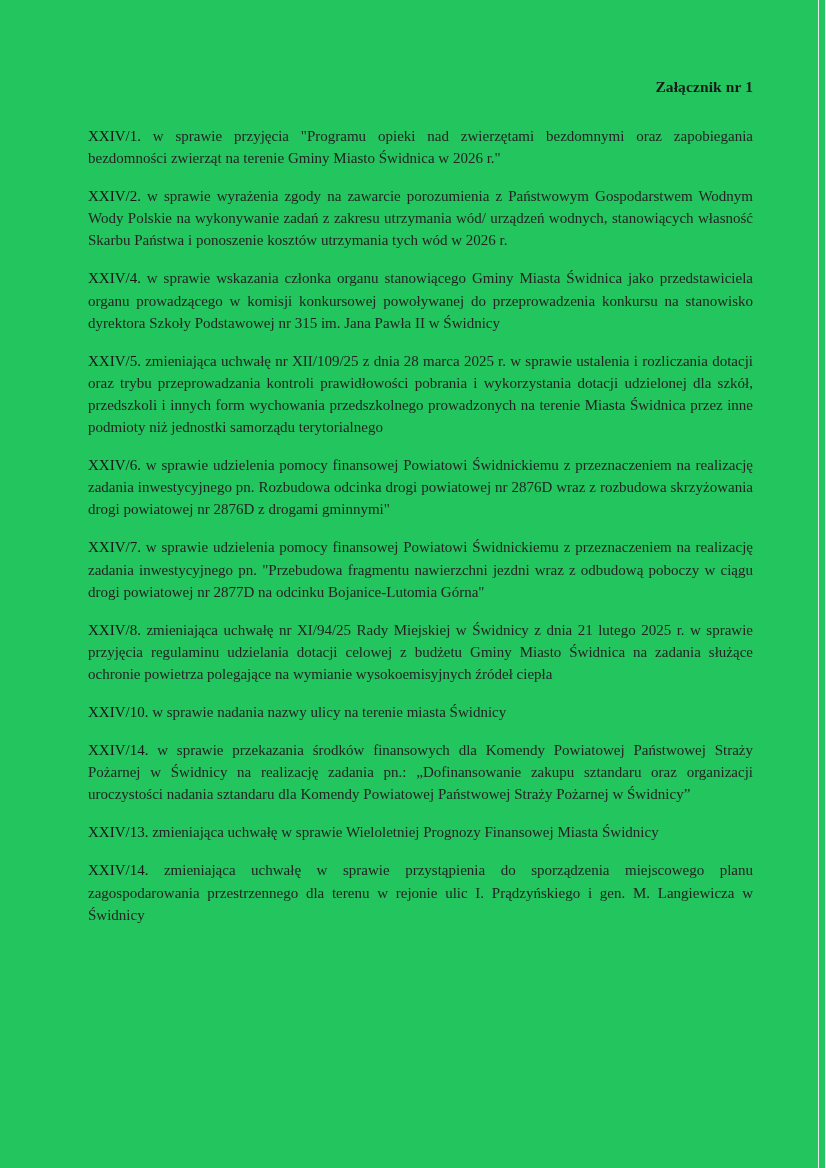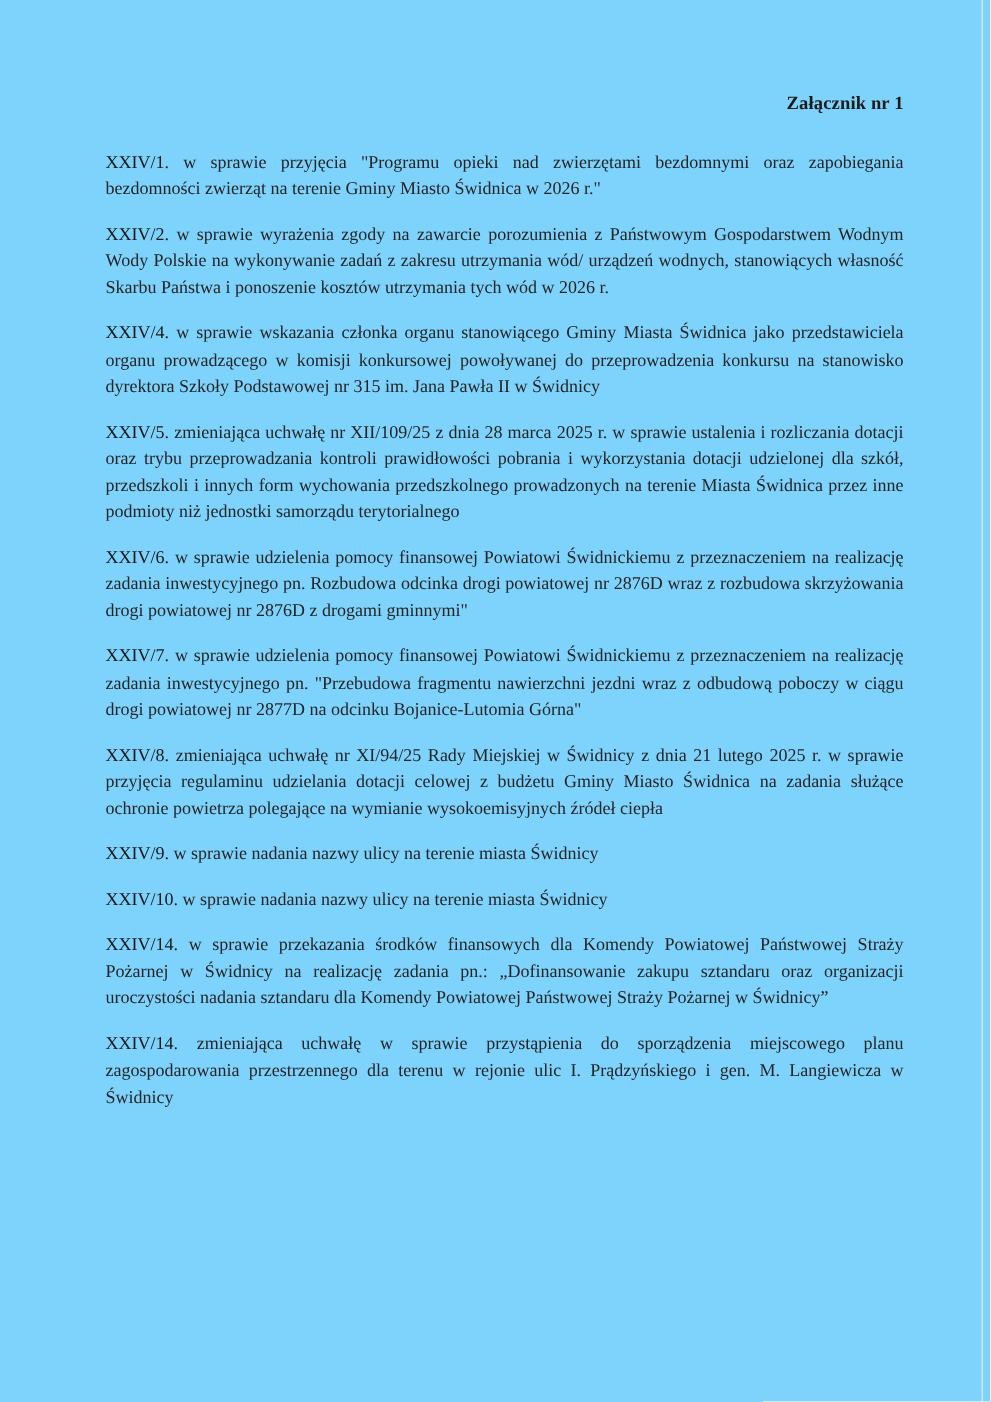--- a/index.html
+++ b/index.html
@@ -5,21 +5,21 @@
 <style>
   html, body {
     margin: 0;
     padding: 0;
     background: #ffffff;
   }
   .page {
     position: relative;
     width: 826px;
     height: 1168px;
-    background: #7dd3fc;
+    background: #22c55e;
     overflow: hidden;
     font-family: "Liberation Serif", "DejaVu Serif", serif;
     color: #231f20;
     -webkit-font-smoothing: antialiased;
   }
   
   .scan-edge-right {
     position: absolute;
     top: 0;
     right: 7px;
@@ -94,20 +94,20 @@
 
 
     <div class="resolutions">
         <p class="resolution"><span class="res-id">XXIV/1.</span> <span class="res-text">w sprawie przyjęcia "Programu opieki nad zwierzętami bezdomnymi oraz zapobiegania bezdomności zwierząt na terenie Gminy Miasto Świdnica w 2026 r."</span></p>
         <p class="resolution"><span class="res-id">XXIV/2.</span> <span class="res-text">w sprawie wyrażenia zgody na zawarcie porozumienia z Państwowym Gospodarstwem Wodnym Wody Polskie na wykonywanie zadań z zakresu utrzymania wód/ urządzeń wodnych, stanowiących własność Skarbu Państwa i ponoszenie kosztów utrzymania tych wód w 2026 r.</span></p>
         <p class="resolution"><span class="res-id">XXIV/4.</span> <span class="res-text">w sprawie wskazania członka organu stanowiącego Gminy Miasta Świdnica jako przedstawiciela organu prowadzącego w komisji konkursowej powoływanej do przeprowadzenia konkursu na stanowisko dyrektora Szkoły Podstawowej nr 315 im. Jana Pawła II w Świdnicy</span></p>
         <p class="resolution"><span class="res-id">XXIV/5.</span> <span class="res-text">zmieniająca uchwałę nr XII/109/25 z dnia 28 marca 2025 r.  w sprawie ustalenia i rozliczania dotacji oraz trybu przeprowadzania kontroli prawidłowości pobrania i wykorzystania dotacji udzielonej dla szkół, przedszkoli i innych form wychowania przedszkolnego prowadzonych na terenie Miasta Świdnica przez inne podmioty niż jednostki samorządu terytorialnego</span></p>
         <p class="resolution"><span class="res-id">XXIV/6.</span> <span class="res-text">w sprawie udzielenia pomocy finansowej Powiatowi Świdnickiemu z przeznaczeniem na realizację zadania inwestycyjnego pn. Rozbudowa odcinka drogi powiatowej nr 2876D wraz z rozbudowa skrzyżowania drogi powiatowej nr 2876D z drogami gminnymi"</span></p>
         <p class="resolution"><span class="res-id">XXIV/7.</span> <span class="res-text">w sprawie udzielenia pomocy finansowej Powiatowi Świdnickiemu z przeznaczeniem na realizację zadania inwestycyjnego pn. "Przebudowa fragmentu nawierzchni jezdni wraz z odbudową poboczy w ciągu drogi powiatowej nr 2877D na odcinku Bojanice-Lutomia Górna"</span></p>
         <p class="resolution"><span class="res-id">XXIV/8.</span> <span class="res-text">zmieniająca uchwałę nr XI/94/25 Rady Miejskiej w Świdnicy z dnia 21 lutego 2025 r. w sprawie przyjęcia regulaminu udzielania dotacji celowej z budżetu Gminy Miasto Świdnica na zadania służące ochronie powietrza polegające na wymianie wysokoemisyjnych źródeł ciepła</span></p>
-        <p class="resolution"><span class="res-id">XXIV/9.</span> <span class="res-text">w sprawie nadania nazwy ulicy na terenie miasta Świdnicy</span></p>
         <p class="resolution"><span class="res-id">XXIV/10.</span> <span class="res-text">w sprawie nadania nazwy ulicy na terenie miasta Świdnicy</span></p>
         <p class="resolution"><span class="res-id">XXIV/14.</span> <span class="res-text">w sprawie przekazania środków finansowych dla Komendy Powiatowej Państwowej Straży Pożarnej  w Świdnicy na realizację zadania pn.: „Dofinansowanie zakupu sztandaru oraz organizacji uroczystości nadania sztandaru dla Komendy Powiatowej Państwowej Straży Pożarnej w Świdnicy”</span></p>
+        <p class="resolution"><span class="res-id">XXIV/13.</span> <span class="res-text">zmieniająca uchwałę w sprawie Wieloletniej Prognozy Finansowej Miasta Świdnicy</span></p>
         <p class="resolution"><span class="res-id">XXIV/14.</span> <span class="res-text">zmieniająca uchwałę w sprawie przystąpienia do sporządzenia miejscowego planu zagospodarowania przestrzennego dla terenu w rejonie ulic I. Prądzyńskiego i gen. M. Langiewicza w Świdnicy</span></p>
       </div>
 
   </div>
 </div>
 
 </body></html>

